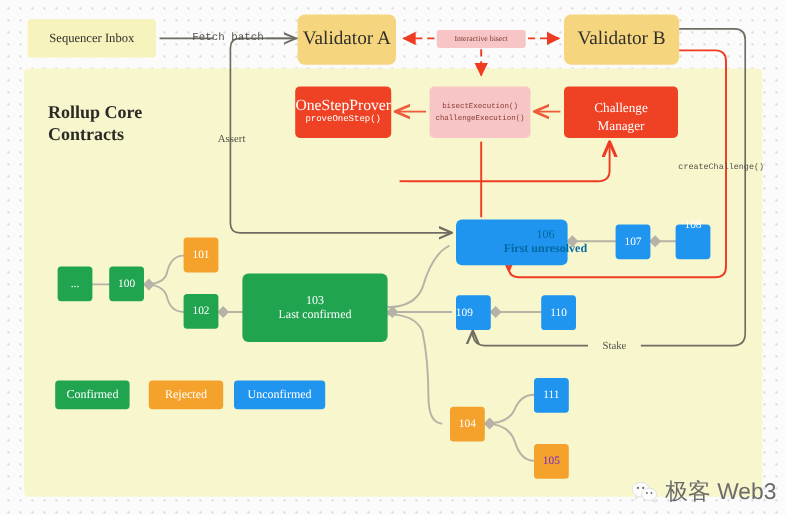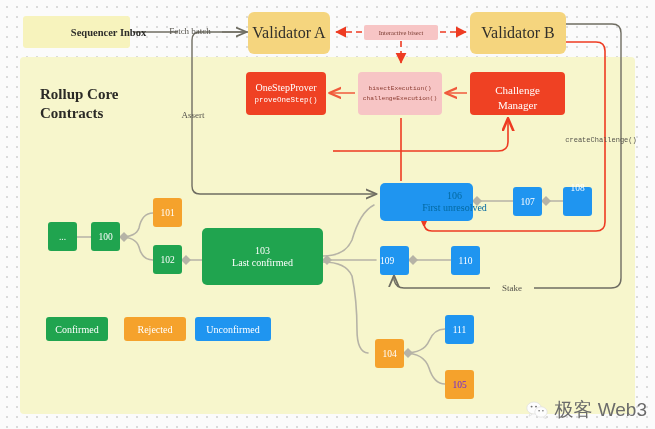--- a/index.html
+++ b/index.html
@@ -18,21 +18,21 @@
     background-position:2px 2px;
   }
   #canvas{position:absolute;left:0;top:0;width:655px;height:429px;}
   .node-label{
     position:absolute;display:flex;flex-direction:column;
     align-items:center;justify-content:center;text-align:center;
     pointer-events:none;
   }
   .t-serif{font-family:"Liberation Serif",serif;}
   .t-mono{font-family:"Liberation Mono",monospace;}
-  .t-sans{font-family:Liberation Serif, serif;}
+  .t-sans{font-family:Liberation Mono, monospace;}
   .wm{
     position:absolute;right:8px;bottom:6px;
     display:flex;align-items:center;gap:6px;
     color:#6b6b6b;font-family:"Liberation Sans",sans-serif;font-size:19px;
   }
 </style>
 </head>
 <body>
 
 <div id="grid-bg"></div>
@@ -128,37 +128,37 @@
       <rect x="445" y="315" width="29" height="29" rx="3" fill="#1f95f0"></rect>
     </g>
 
   <g id="legend-rects">
       <rect x="46" y="317" width="62" height="24" rx="3" fill="#20a44f"></rect>
       <rect x="124" y="317" width="62" height="24" rx="3" fill="#f5a22c"></rect>
       <rect x="195" y="317" width="76" height="24" rx="3" fill="#1f95f0"></rect>
     </g>
 </svg>
 
-<div class="node-label t-serif" style="left:23px;top:16px;width:107px;height:32px;font-size:10.5px;font-weight:bold;color:#2e2e2b;margin-left:32px;">Sequencer Inbox</div>
+<div class="node-label t-serif" style="left:23px;top:16px;width:107px;height:32px;font-size:10.5px;font-weight:normal;color:#2e2e2b;">Sequencer Inbox</div>
 
 <div class="node-label t-sans" style="left:158px;top:24px;width:64px;height:14px;font-size:9px;color:#55534c;">Fetch batch</div>
 
 <div class="node-label t-serif" style="left:248px;top:12px;width:82px;height:42px;font-size:16px;color:#32302b;">Validator A</div>
 
 <div class="node-label t-serif" style="left:470px;top:12px;width:96px;height:42px;font-size:16px;color:#32302b;">Validator B</div>
 
 <div class="node-label t-serif" style="left:364px;top:25px;width:74px;height:15px;font-size:6.5px;color:#7a3a30;">Interactive bisect</div>
 
 <div class="node-label t-serif" style="left:40px;top:84px;width:120px;height:40px;align-items:flex-start;font-size:15px;font-weight:bold;color:#2b2a26;line-height:19px;">
   <span>Rollup Core</span>
   <span>Contracts</span>
 </div>
 
 <div class="node-label" style="left:246px;top:72px;width:80px;height:43px;color:#fff;line-height:13px;">
-  <span class="t-serif" style="font-size:10px;">OneStepProver</span>
+  <span class="t-serif" style="font-size:13px;">OneStepProver</span>
   <span class="t-mono" style="font-size:7.5px;">proveOneStep()</span>
 </div>
 
 <div class="node-label t-mono" style="left:358px;top:72px;width:84px;height:43px;color:#8a3b30;font-size:6.2px;line-height:10px;">
   <span>bisectExecution()</span>
   <span>challengeExecution()</span>
 </div>
 
 <div class="node-label t-serif" style="left:470px;top:72px;width:95px;height:51px;color:#fff;font-size:11px;line-height:15px;">
   <span>Challenge</span>
@@ -189,21 +189,21 @@
       <span style="font-size: 10px;">Last confirmed</span>
     </div>
     <div class="node-label t-serif" style="left: 375px; top: 339px; width: 29px; height: 29px; color: rgb(255, 255, 255); line-height: 12px;">
       <span style="font-size: 9.5px;">104</span>
     </div>
     <div class="node-label t-serif" style="left: 445px; top: 370px; width: 29px; height: 29px; color: #6d28d9; line-height: 12px;">
       <span style="font-size: 9.5px;">105</span>
     </div>
     <div class="node-label t-serif" style="left: 380px; top: 183px; width: 93px; height: 38px; color: #0369a1; line-height: 12px; padding-left: 28px;">
       <span style="font-size: 10px;">106</span>
-      <span style="font-size: 10px;">First unresolved</span>
+      <span style="font-size: 10px; font-weight: bold;">First unresolved</span>
     </div>
     <div class="node-label t-serif" style="left: 513px; top: 187px; width: 29px; height: 29px; color: rgb(255, 255, 255); line-height: 12px;">
       <span style="font-size: 9.5px;">107</span>
     </div>
     <div class="node-label t-serif" style="left: 563px; top: 173px; width: 29px; height: 29px; color: rgb(255, 255, 255); line-height: 12px;">
       <span style="font-size: 9.5px;">108</span>
     </div>
     <div class="node-label t-serif" style="left: 380px; top: 246px; width: 14px; height: 29px; color: rgb(255, 255, 255); line-height: 12px;">
       <span style="font-size: 9.5px;">109</span>
     </div>

